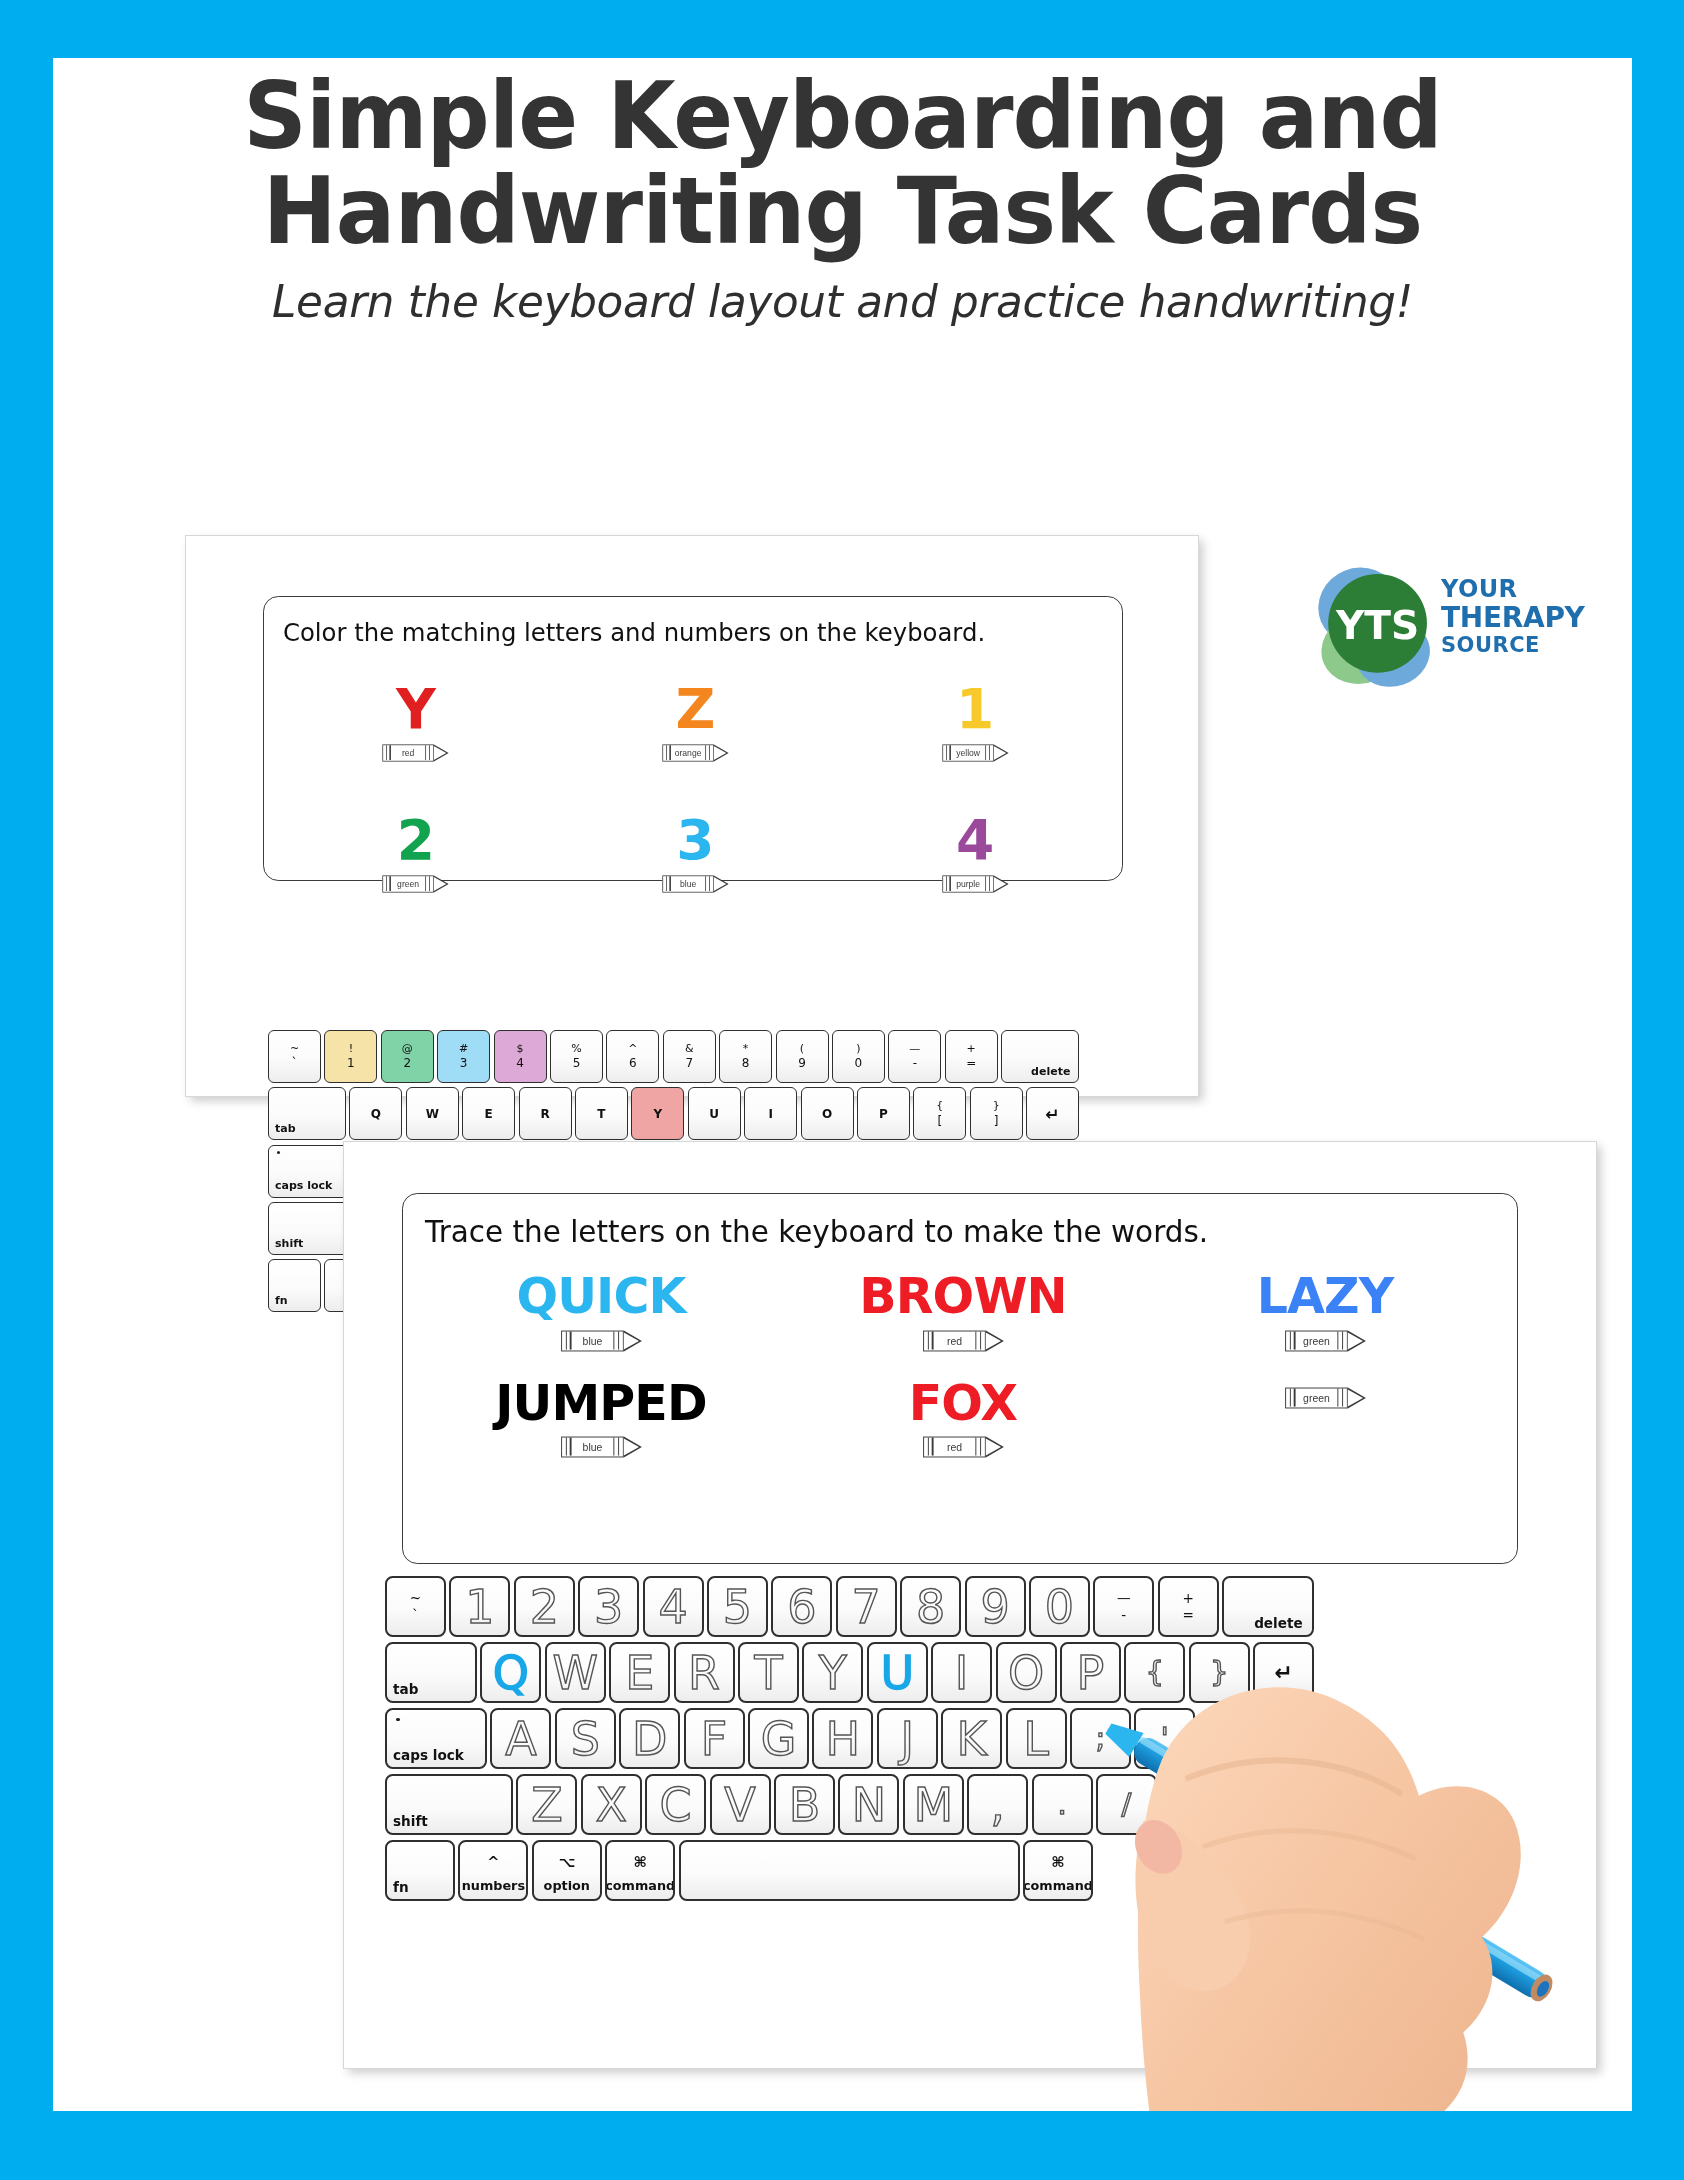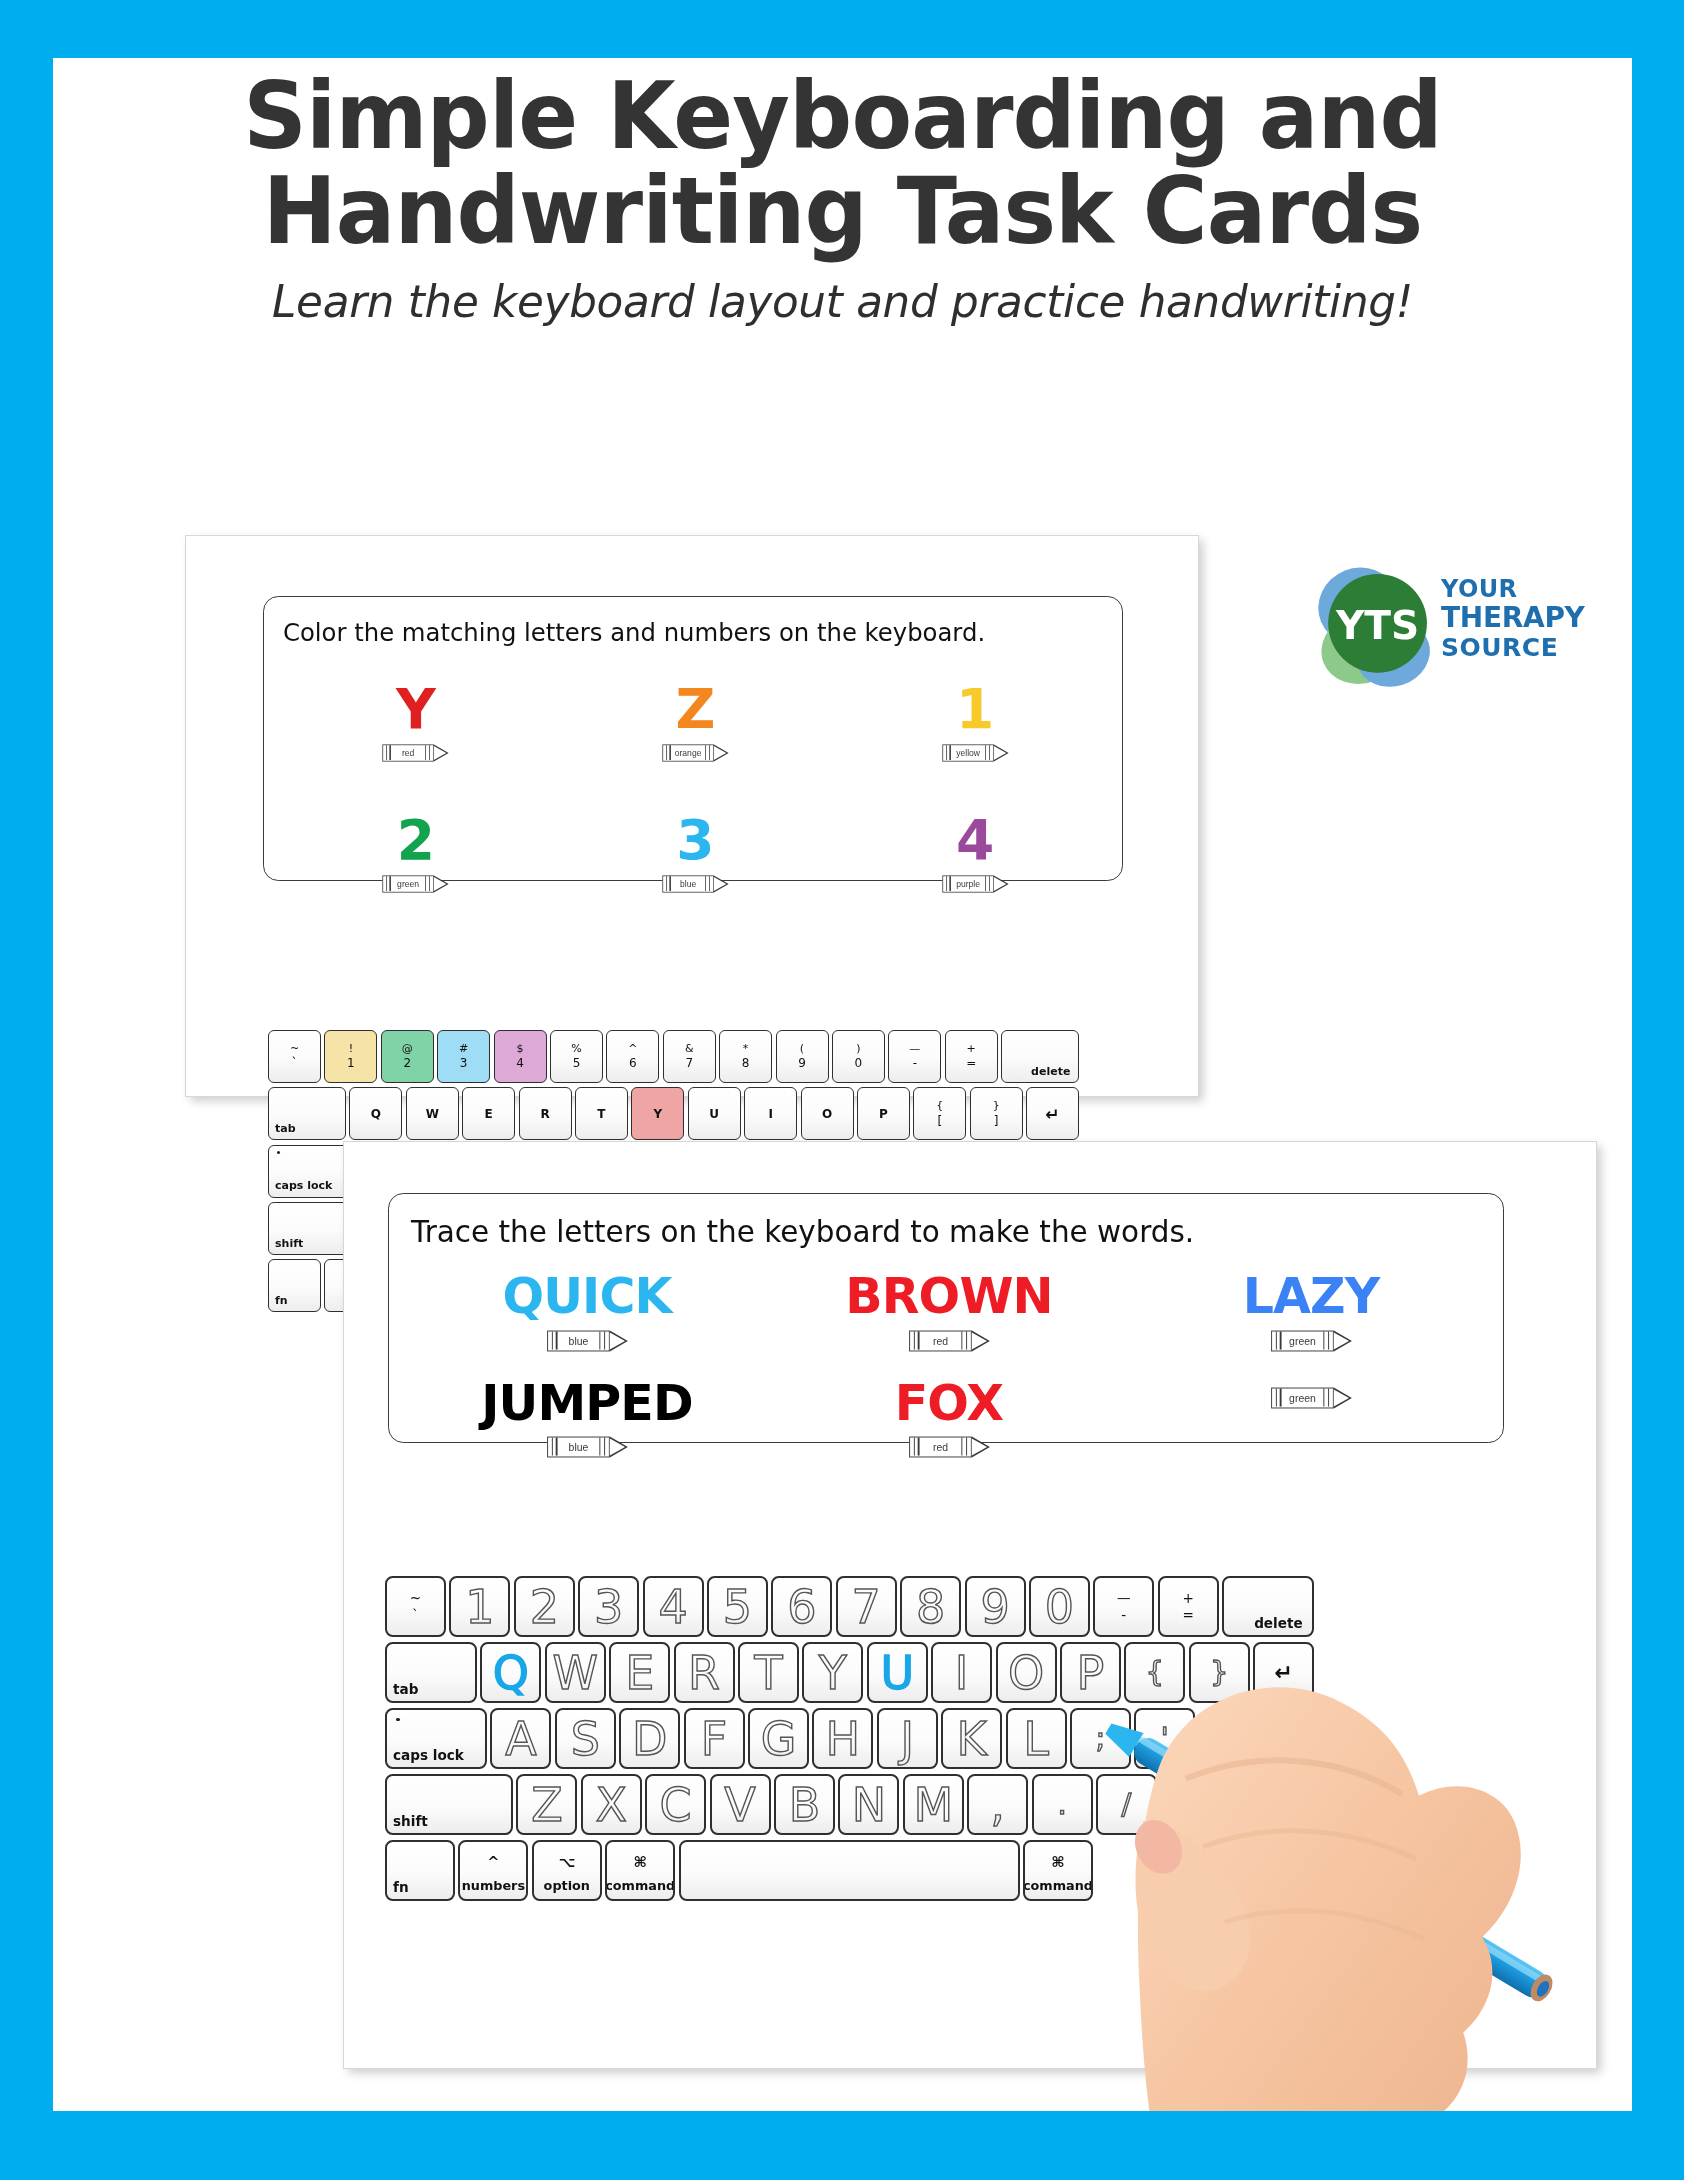--- a/index.html
+++ b/index.html
@@ -39,21 +39,21 @@
     letter-spacing: -0.3px;
     transform: scaleX(0.97);
   }
 
   
   .logo { position: absolute; left: 1259px; top: 504px; width: 315px; height: 128px; }
   .logo-mark { position: absolute; left: 0; top: 0; width: 126px; height: 126px; }
   .logo-text { position: absolute; left: 129px; top: 15.3px; color: #1F6FAE; font-family: "DejaVu Sans", sans-serif; font-weight: bold; line-height: 1.0; }
   .lt1 { font-size: 24px; letter-spacing: 0.4px; }
   .lt2 { font-size: 28px; letter-spacing: -0.3px; margin-top: 2.6px; }
-  .lt3 { font-size: 25px; letter-spacing: 0.5px; margin-top: 3.4px; }
+  .lt3 { font-size: 21px; letter-spacing: 0.5px; margin-top: 3.4px; }
 
   
   .card {
     position: absolute;
     background: #ffffff;
     border: 1.7px solid #d7d7d7;
     box-shadow: 5.1px 5.1px 9.4px rgba(0,0,0,0.20);
   }
   #card1 { left: 132px; top: 477px; width: 1014px; height: 562px; z-index: 2; }
   #card2 { left: 290px; top: 1083px; width: 1254px; height: 928px; z-index: 4; }
@@ -107,21 +107,21 @@
   }
   .crayon .lbl {
     position: absolute; left: 11px; top: 0; width: 44px; height: 22px;
     display: flex; align-items: center; justify-content: center;
     font-family: "Liberation Sans", sans-serif; font-size: 11px; color: #3a3a3a;
   }
   .crayon-sm { transform: scale(0.78); transform-origin: center; }
   .crayon-lg { transform: scale(0.95); transform-origin: center; }
 
   
-  #c2box { left: 44px; top: 51px; width: 1116px; height: 250px; }
+  #c2box { left: 58px; top: 51px; width: 1116px; height: 371px; }
   #c2title { position: absolute; left: 22px; top: 19px; font-size: 31px; }
   .c2grid {
     position: absolute; left: 17px; top: 78px; width: 1086px;
     display: grid; grid-template-columns: repeat(3,1fr); row-gap: 27px;
   }
   .c2cell { text-align: center; }
   .c2word { font-family: "DejaVu Sans", sans-serif; font-weight: bold; font-size: 49px; line-height: 1; letter-spacing: -0.9px; }
   .c2cell .crayon { margin: 8.5px auto 0; }
 
   

